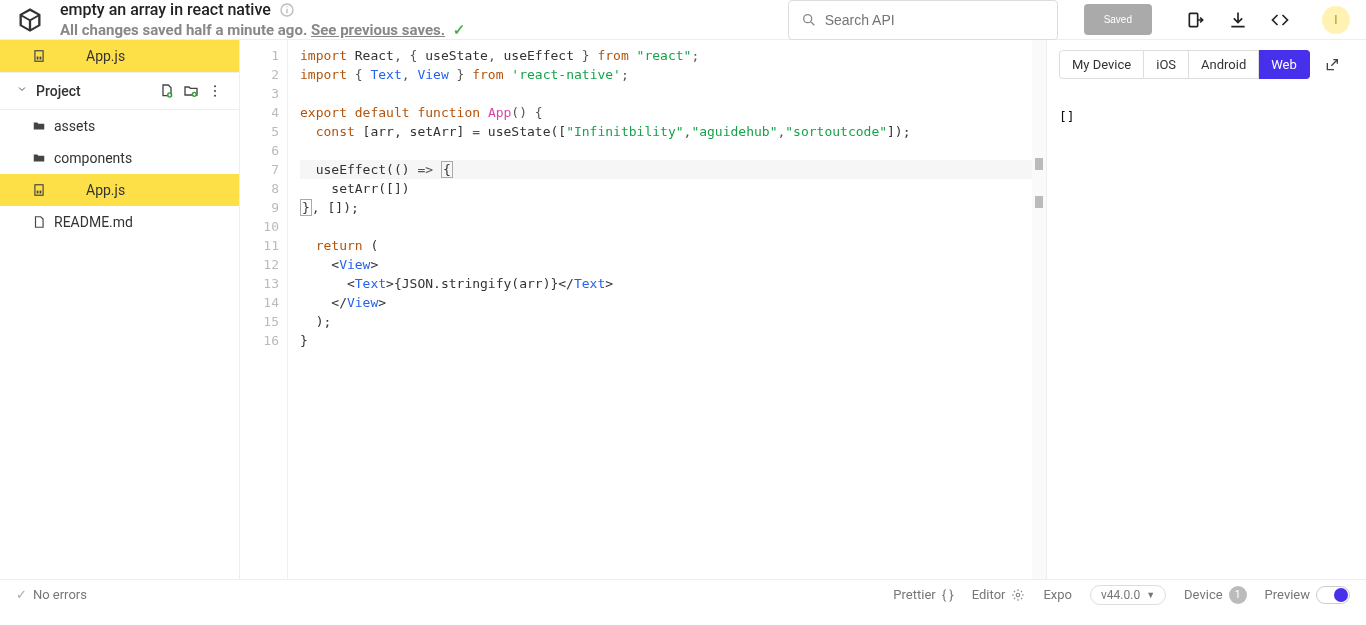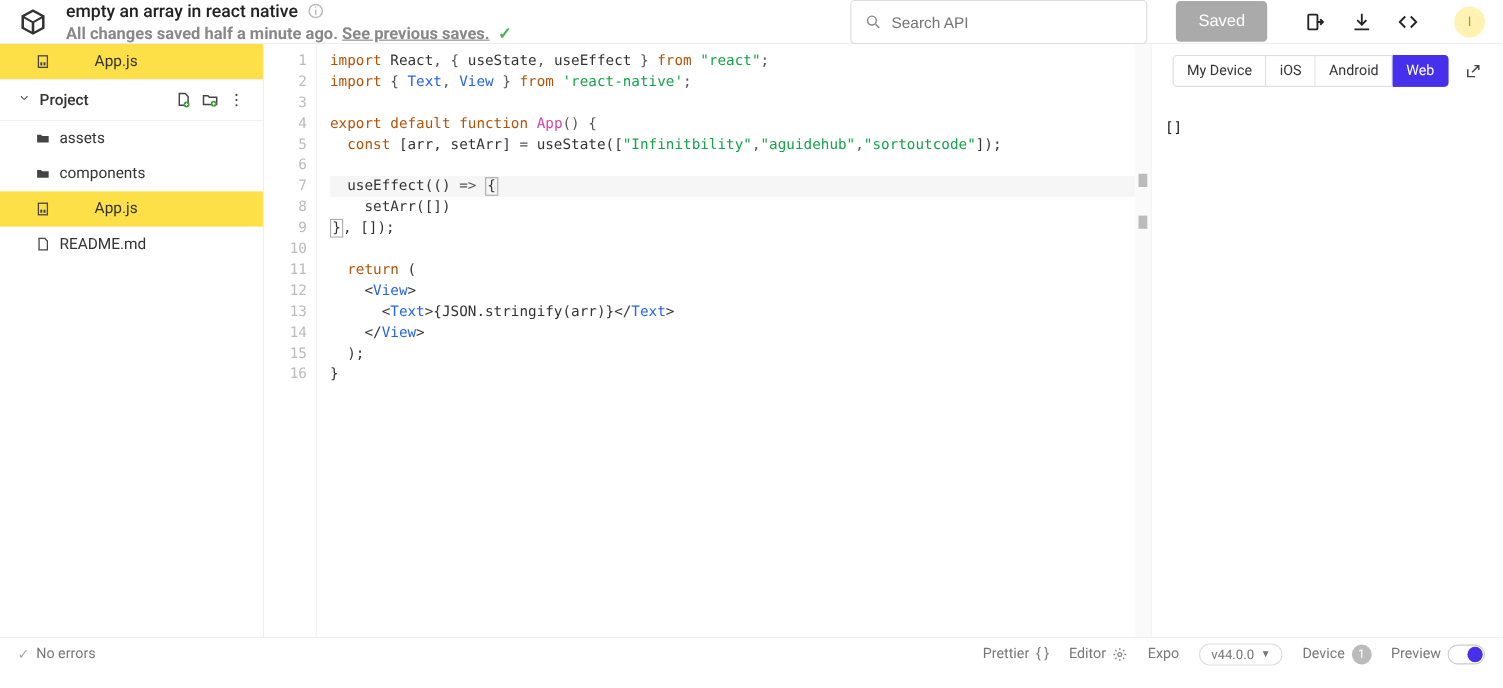--- a/index.html
+++ b/index.html
@@ -10,21 +10,21 @@
 .title-row { display: flex; align-items: center; gap: 8px; }
 .title { font-size: 16px; font-weight: 500; color: #222; }
 .info-icon { width: 16px; height: 16px; color: #aaa; }
 .subtitle { font-size: 15px; color: #888; margin-top: 2px; font-weight: bold; }
 .subtitle a { color: #888; text-decoration: underline; }
 .check-icon { color: #4caf50; margin-left: 4px; }
 .spacer { flex: 1; }
 .search-box { width: 270px; height: 40px; border: 1px solid #ddd; border-radius: 4px; display: flex; align-items: center; padding: 0 12px; gap: 8px; }
 .search-box input { border: none; outline: none; font-size: 14px; flex: 1; color: #333; }
 .search-icon { width: 16px; height: 16px; color: #666; }
-.saved-btn { background: #aaa; color: #fff; border: none; border-radius: 4px; padding: 10px 20px; font-size: 15px; font-weight: 500; margin-left: 14px; }
+.saved-btn { background: #aaa; color: #fff; border: none; border-radius: 4px; padding: 10px 20px; font-size: 10px; font-weight: 500; margin-left: 14px; }
 .header-icons { display: flex; align-items: center; gap: 22px; margin-left: 22px; }
 .header-icon { width: 20px; height: 20px; color: #222; cursor: pointer; }
 .avatar { width: 28px; height: 28px; border-radius: 50%; background: #fff2b3; display: flex; align-items: center; justify-content: center; font-size: 12px; color: #b09030; margin-left: 10px; }
 
 .main { display: flex; height: 539px; }
 .sidebar { width: 240px; border-right: 1px solid #eee; display: flex; flex-direction: column; font-size: 14px; }
 .side-section { padding: 10px 16px; display: flex; align-items: center; gap: 8px; color: #333; cursor: pointer; }
 .side-section.heading { font-weight: 500; }
 .side-section.row { padding: 8px 16px 8px 32px; }
 .side-section.highlighted { background: #fde047; gap: 40px; }
@@ -229,21 +229,21 @@
         <div>16</div>
       </div>
     <div class="code" id="code"><div class="code-line"><span class="tok-kw">import</span><span> React</span><span class="tok-punct">, { </span><span>useState</span><span class="tok-punct">, </span><span>useEffect</span><span class="tok-punct"> } </span><span class="tok-kw">from</span><span> </span><span class="tok-str">"react"</span><span class="tok-punct">;</span></div><div class="code-line"><span class="tok-kw">import</span><span class="tok-punct"> { </span><span class="tok-def">Text</span><span class="tok-punct">, </span><span class="tok-def">View</span><span class="tok-punct"> } </span><span class="tok-kw">from</span><span> </span><span class="tok-str">'react-native'</span><span class="tok-punct">;</span></div><div class="code-line"></div><div class="code-line"><span class="tok-kw">export</span><span> </span><span class="tok-kw">default</span><span> </span><span class="tok-kw">function</span><span> </span><span class="tok-fn">App</span><span class="tok-punct">() {</span></div><div class="code-line"><span>  </span><span class="tok-kw">const</span><span> [arr, setArr] </span><span class="tok-punct">= </span><span>useState([</span><span class="tok-str">"Infinitbility"</span><span class="tok-punct">,</span><span class="tok-str">"aguidehub"</span><span class="tok-punct">,</span><span class="tok-str">"sortoutcode"</span><span>]);</span></div><div class="code-line"></div><div class="code-line hl"><span>  useEffect(() </span><span class="tok-punct">=&gt;</span><span> </span><span class="bracket-box">{</span></div><div class="code-line"><span>    setArr([])</span></div><div class="code-line"><span class="bracket-box">}</span><span>, []);</span></div><div class="code-line"></div><div class="code-line"><span>  </span><span class="tok-kw">return</span><span> (</span></div><div class="code-line"><span>    &lt;</span><span class="tok-tag">View</span><span>&gt;</span></div><div class="code-line"><span>      &lt;</span><span class="tok-tag">Text</span><span>&gt;{JSON.stringify(arr)}&lt;/</span><span class="tok-tag">Text</span><span>&gt;</span></div><div class="code-line"><span>    &lt;/</span><span class="tok-tag">View</span><span>&gt;</span></div><div class="code-line"><span>  );</span></div><div class="code-line"><span>}</span></div></div>
     <div class="vscroll">
       <div class="vscroll-mark" style="top:118px;"></div>
       <div class="vscroll-mark" style="top:156px;"></div>
     </div>
   </div>
 
   <div class="preview-panel">
-    <div style="display:flex;align-items:center;justify-content:center;">
+    <div style="display:flex;align-items:center;">
       <div class="device-tabs" id="device-tabs">
           <div class="device-tab">My Device</div>
           <div class="device-tab">iOS</div>
           <div class="device-tab">Android</div>
           <div class="device-tab active">Web</div>
         </div>
       <span class="popout-icon">
         <svg viewBox="0 0 24 24" width="16" height="16">
             <path d="M14 4h6v6M20 4l-9 9M5 9v10h10" fill="none" stroke="#444" stroke-width="2"></path>
           </svg>

